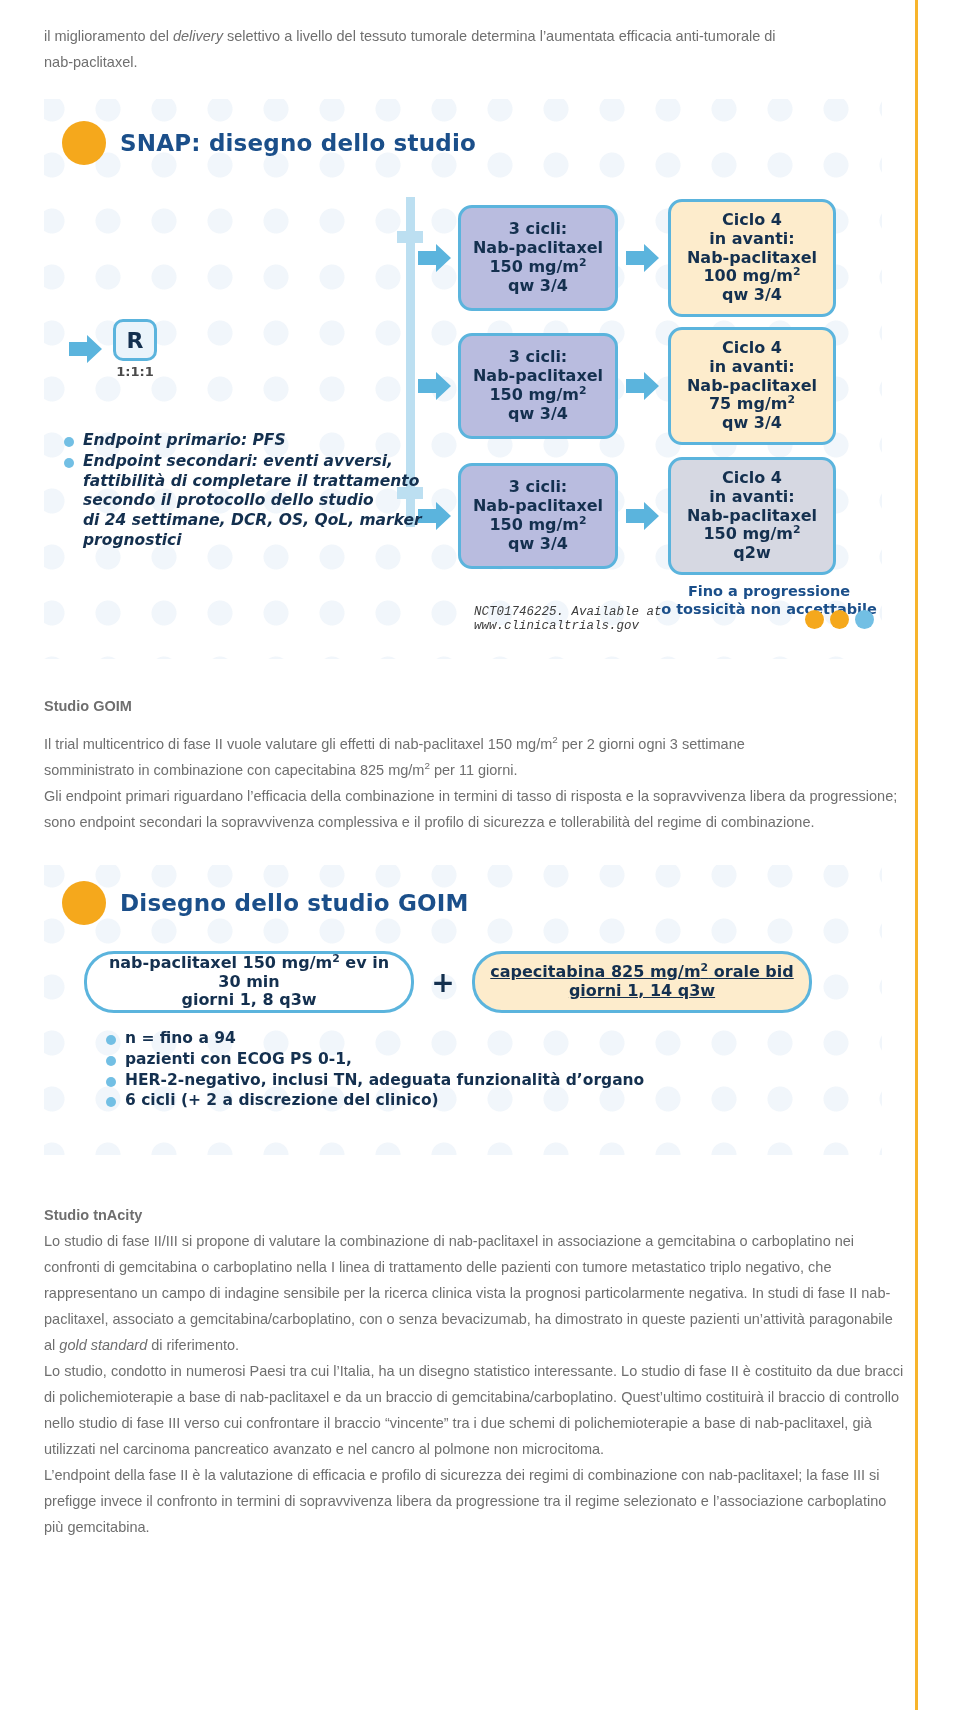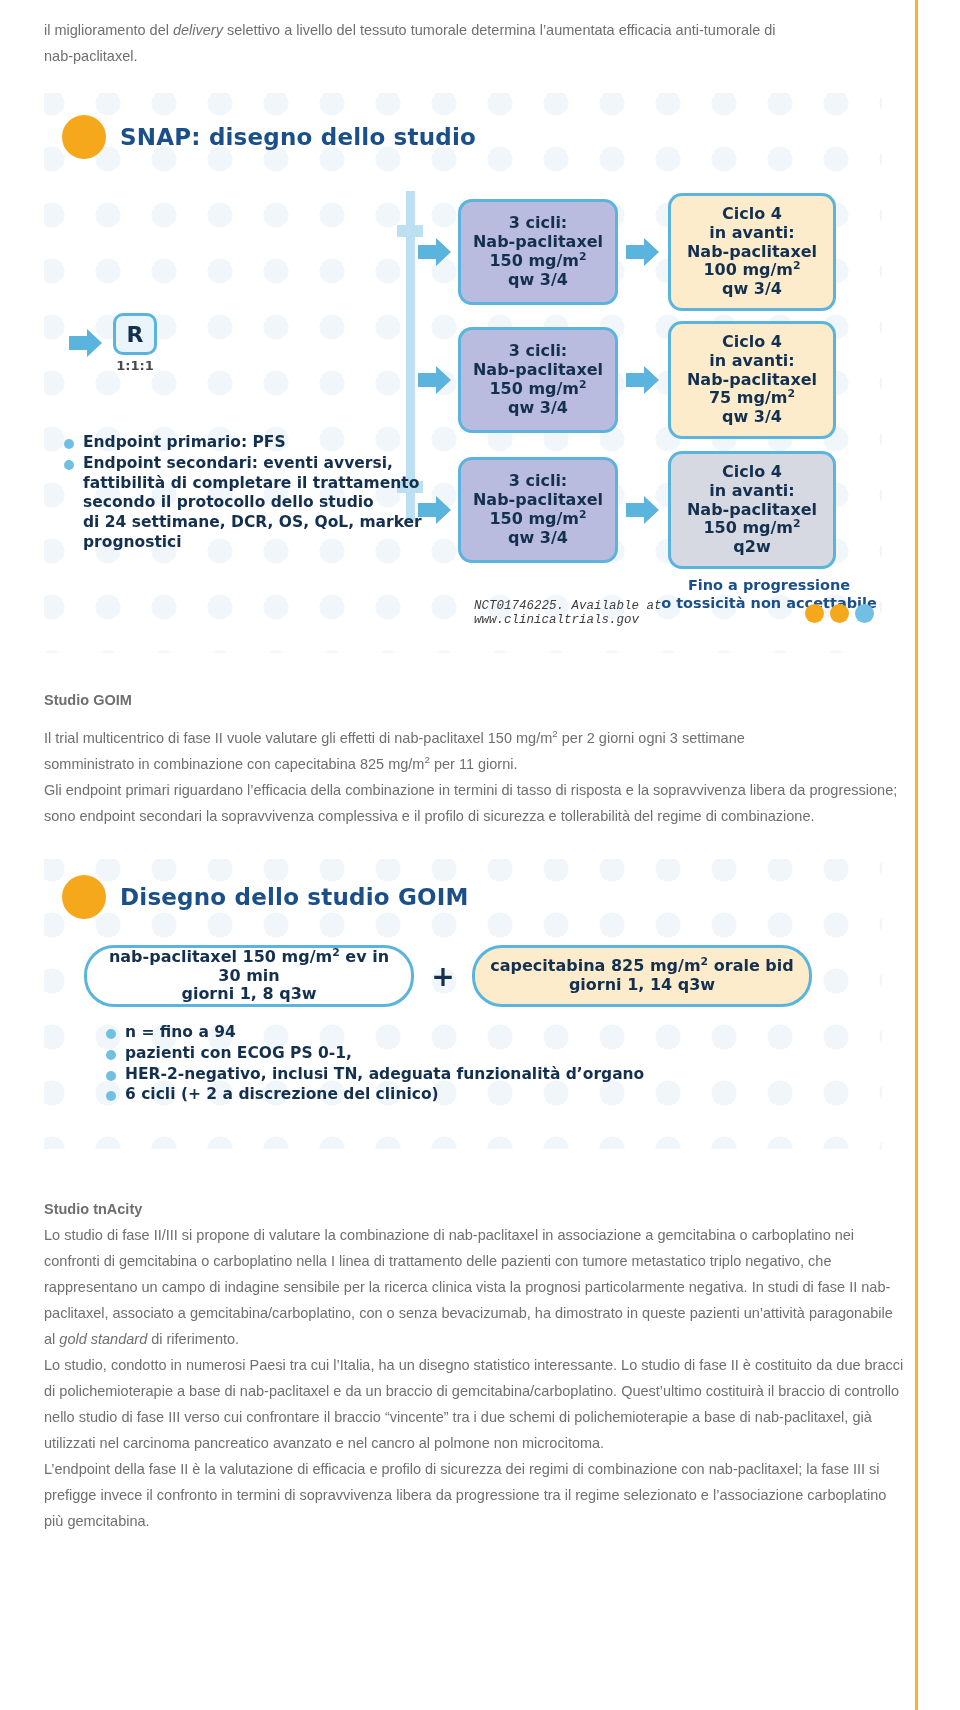--- a/index.html
+++ b/index.html
@@ -187,21 +187,21 @@
     color: #2a2a2a;
   }
 </style>
 </head>
 <body>
 
 <div class="page-rule"></div>
 
 <div class="content">
 
-  <div class="para intro" style="padding-top:17px;">
+  <div class="para intro" style="padding-top:23px;">
     <span>il miglioramento del </span><span class="ital">delivery</span><span> selettivo a livello del tessuto tumorale determina l’aumentata efficacia anti-tumorale di</span><br>
     <span>nab-paclitaxel.</span>
   </div>
 
   <div class="slide" style="margin-top:24px; width:838px; height:560px;">
     <div class="bg-dots"></div>
     <div class="slide-inner">
 
       <div class="slide-head" style="padding:22px 0 0 18px;">
         <div class="head-dot"></div>
@@ -302,21 +302,21 @@
             <div class="box-line">150 mg/m<sup>2</sup></div>
             <div class="box-line">q2w</div>
           </div>
         </div>
 
         <div class="note-under abs" style="left:610px; top:414px; width:230px;">
           <div>Fino a progressione</div>
           <div>o tossicità non accettabile</div>
         </div>
 
-        <div class="abs" style="left:20px; top:270px; width:460px;">
+        <div class="abs" style="left:20px; top:262px; width:460px;font-style:italic;">
           <ul class="blist">
             <li>
               <span class="bdot"></span>
               <span class="btext">Endpoint primario: PFS</span>
             </li>
             <li>
               <span class="bdot"></span>
               <span class="btext">
                 <span>Endpoint secondari: eventi avversi,</span><br>
                 <span>fattibilità di completare il trattamento</span><br>
@@ -358,21 +358,21 @@
         <div class="head-dot"></div>
         <div class="slide-title">Disegno dello studio GOIM</div>
       </div>
 
       <div class="goim-row" style="padding:26px 0 0 40px;">
         <div class="box white" style="width:330px;height:62px;border-radius:30px;">
           <div class="box-line">nab-paclitaxel 150 mg/m<sup>2</sup> ev in 30 min</div>
           <div class="box-line">giorni 1, 8 q3w</div>
         </div>
         <div class="plus">+</div>
-        <div class="box cream" style="width:340px;height:62px;border-radius:30px;">
+        <div class="box cream" style="width:340px;height:62px;border-radius:30px;text-decoration:underline;">
           <div class="box-line">capecitabina 825 mg/m<sup>2</sup> orale bid</div>
           <div class="box-line">giorni 1, 14 q3w</div>
         </div>
       </div>
 
       <div style="padding:16px 0 0 62px;">
         <ul class="blist">
           <li>
             <span class="bdot"></span>
             <span class="btext">n = fino a 94</span>

